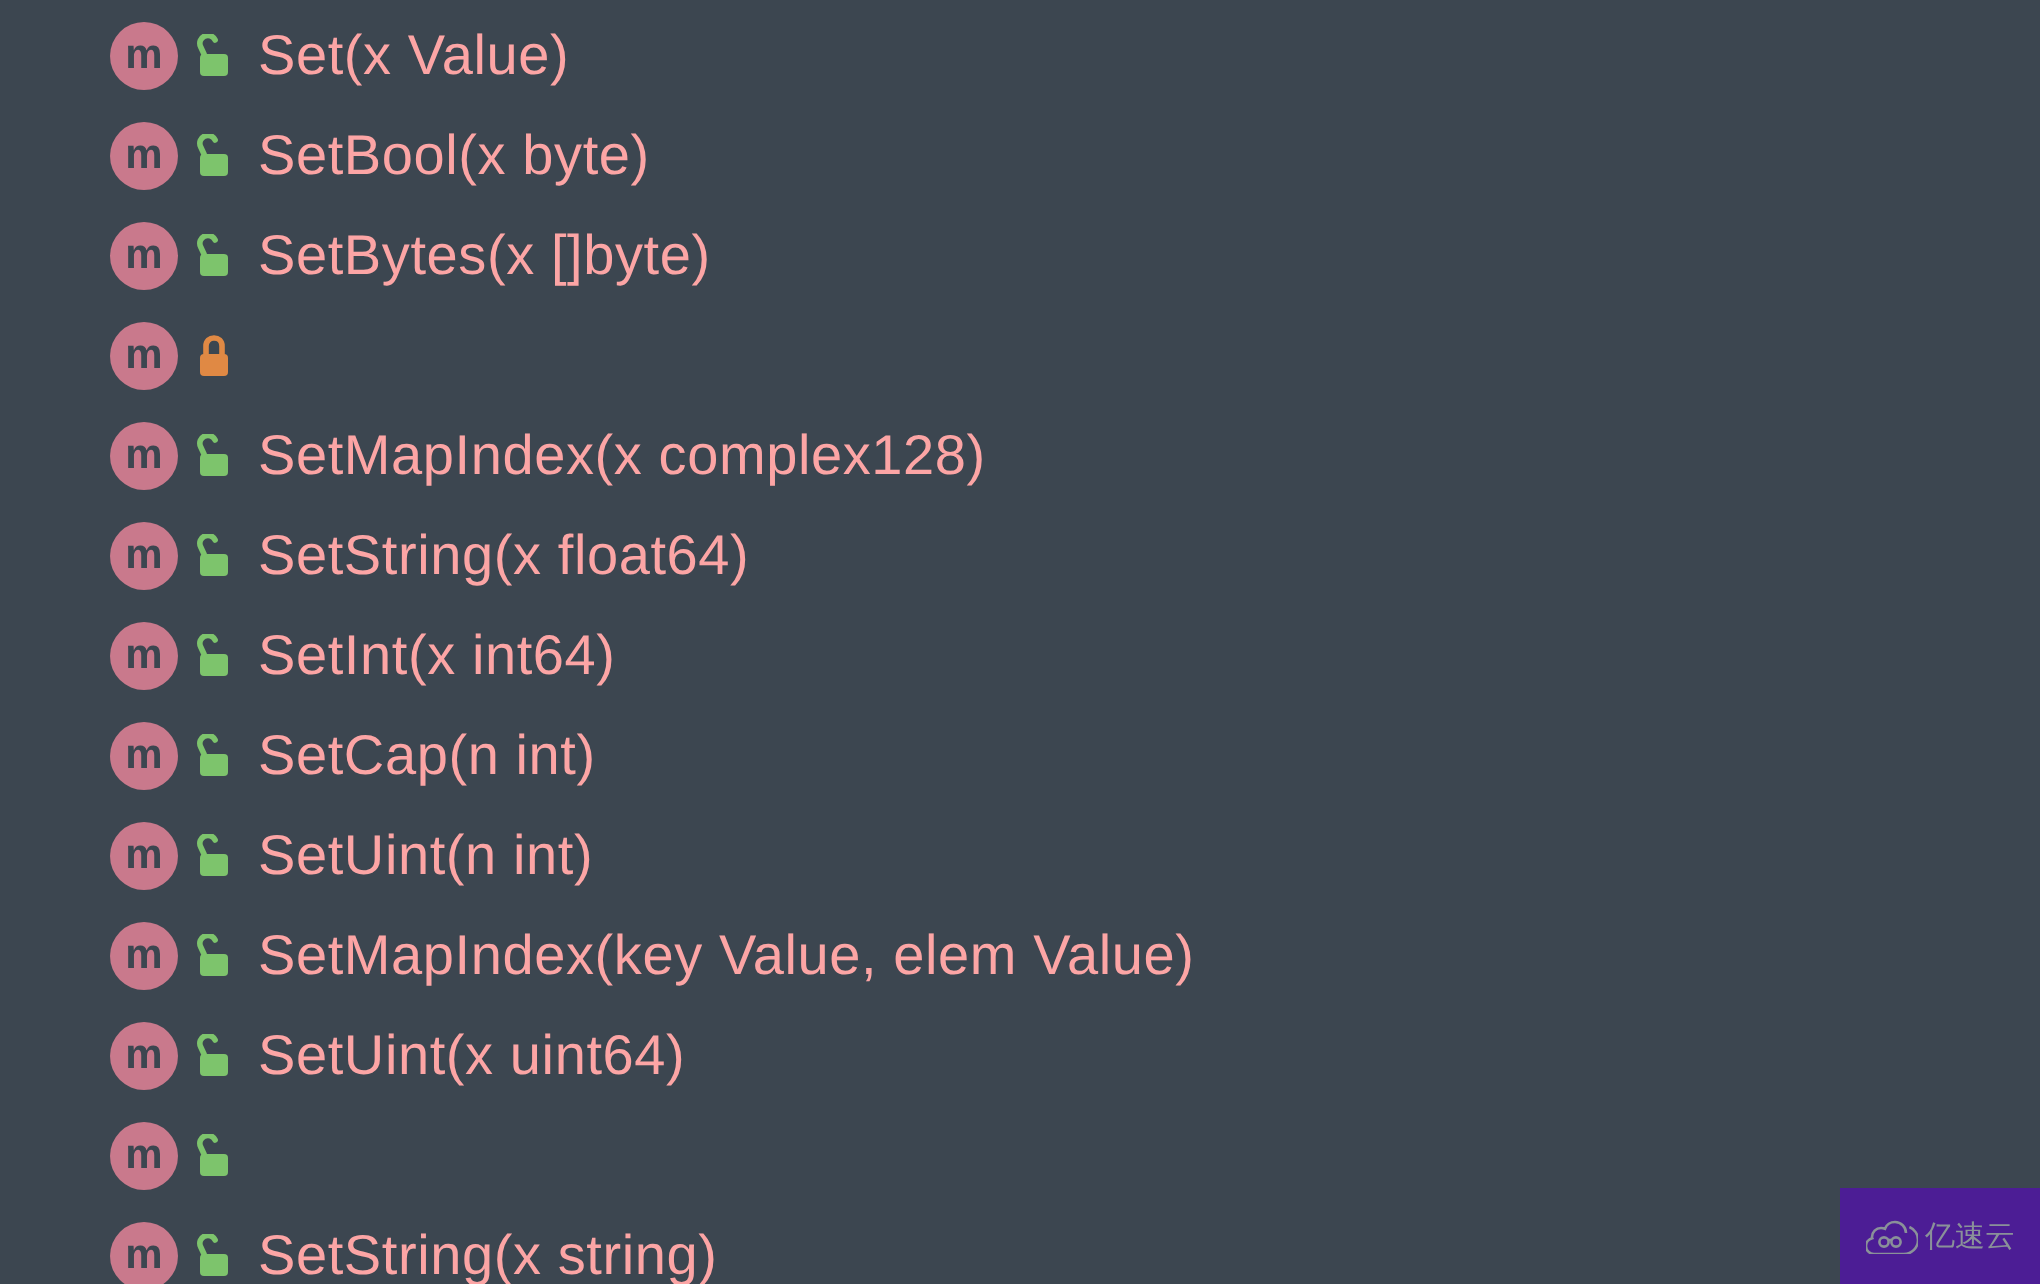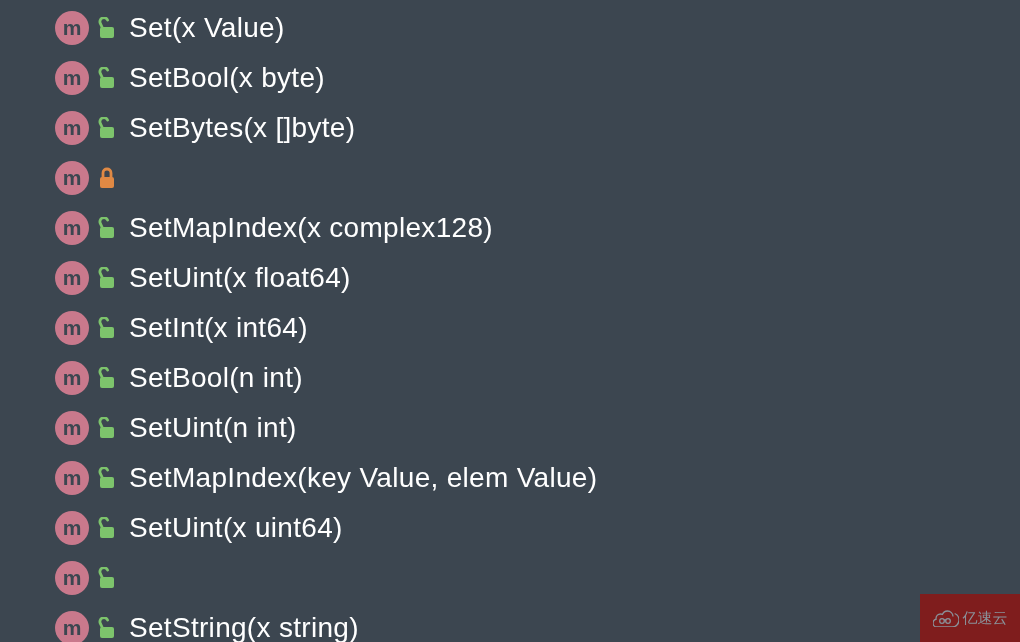--- a/index.html
+++ b/index.html
@@ -51,32 +51,32 @@
     .visibility-icon.public svg .lock-shackle {
       stroke: #7dc46c;
     }
     .visibility-icon.private svg .lock-body {
       fill: #e08944;
     }
     .visibility-icon.private svg .lock-shackle {
       stroke: #e08944;
     }
     .method-label {
-      color: #ffffff;
+      color: #fca5a5;
       font-size: 28px;
       font-weight: 400;
       letter-spacing: 0.3px;
     }
     .watermark {
       position: absolute;
       bottom: 0;
       right: 0;
       width: 100px;
       height: 48px;
-      background-color: #7f1d1d;
+      background-color: #4c1d95;
       display: flex;
       align-items: center;
       justify-content: center;
       gap: 4px;
     }
     .watermark-icon {
       display: flex;
       align-items: center;
     }
     .watermark-text {
@@ -127,37 +127,37 @@
           <rect class="lock-body" x="2" y="10" width="14" height="11" rx="2"></rect>
         </svg></div>
       <span class="method-label">SetMapIndex(x complex128)</span>
     </div>
     <div class="method-row">
       <div class="method-icon">m</div>
       <div class="visibility-icon public"><svg width="18" height="22" viewBox="0 0 18 22">
           <path class="lock-shackle" d="M4 10 L4 6 C4 3.5 6 2 8 2 C10 2 12 3.5 12 6" fill="none" stroke-width="2.8" stroke-linecap="round" transform="rotate(-25 4 10)"></path>
           <rect class="lock-body" x="2" y="10" width="14" height="11" rx="2"></rect>
         </svg></div>
-      <span class="method-label">SetUint(x float64)</span>
+      <span class="method-label">SetString(x float64)</span>
     </div>
     <div class="method-row">
       <div class="method-icon">m</div>
       <div class="visibility-icon public"><svg width="18" height="22" viewBox="0 0 18 22">
           <path class="lock-shackle" d="M4 10 L4 6 C4 3.5 6 2 8 2 C10 2 12 3.5 12 6" fill="none" stroke-width="2.8" stroke-linecap="round" transform="rotate(-25 4 10)"></path>
           <rect class="lock-body" x="2" y="10" width="14" height="11" rx="2"></rect>
         </svg></div>
       <span class="method-label">SetInt(x int64)</span>
     </div>
     <div class="method-row">
       <div class="method-icon">m</div>
       <div class="visibility-icon public"><svg width="18" height="22" viewBox="0 0 18 22">
           <path class="lock-shackle" d="M4 10 L4 6 C4 3.5 6 2 8 2 C10 2 12 3.5 12 6" fill="none" stroke-width="2.8" stroke-linecap="round" transform="rotate(-25 4 10)"></path>
           <rect class="lock-body" x="2" y="10" width="14" height="11" rx="2"></rect>
         </svg></div>
-      <span class="method-label">SetBool(n int)</span>
+      <span class="method-label">SetCap(n int)</span>
     </div>
     <div class="method-row">
       <div class="method-icon">m</div>
       <div class="visibility-icon public"><svg width="18" height="22" viewBox="0 0 18 22">
           <path class="lock-shackle" d="M4 10 L4 6 C4 3.5 6 2 8 2 C10 2 12 3.5 12 6" fill="none" stroke-width="2.8" stroke-linecap="round" transform="rotate(-25 4 10)"></path>
           <rect class="lock-body" x="2" y="10" width="14" height="11" rx="2"></rect>
         </svg></div>
       <span class="method-label">SetUint(n int)</span>
     </div>
     <div class="method-row">

